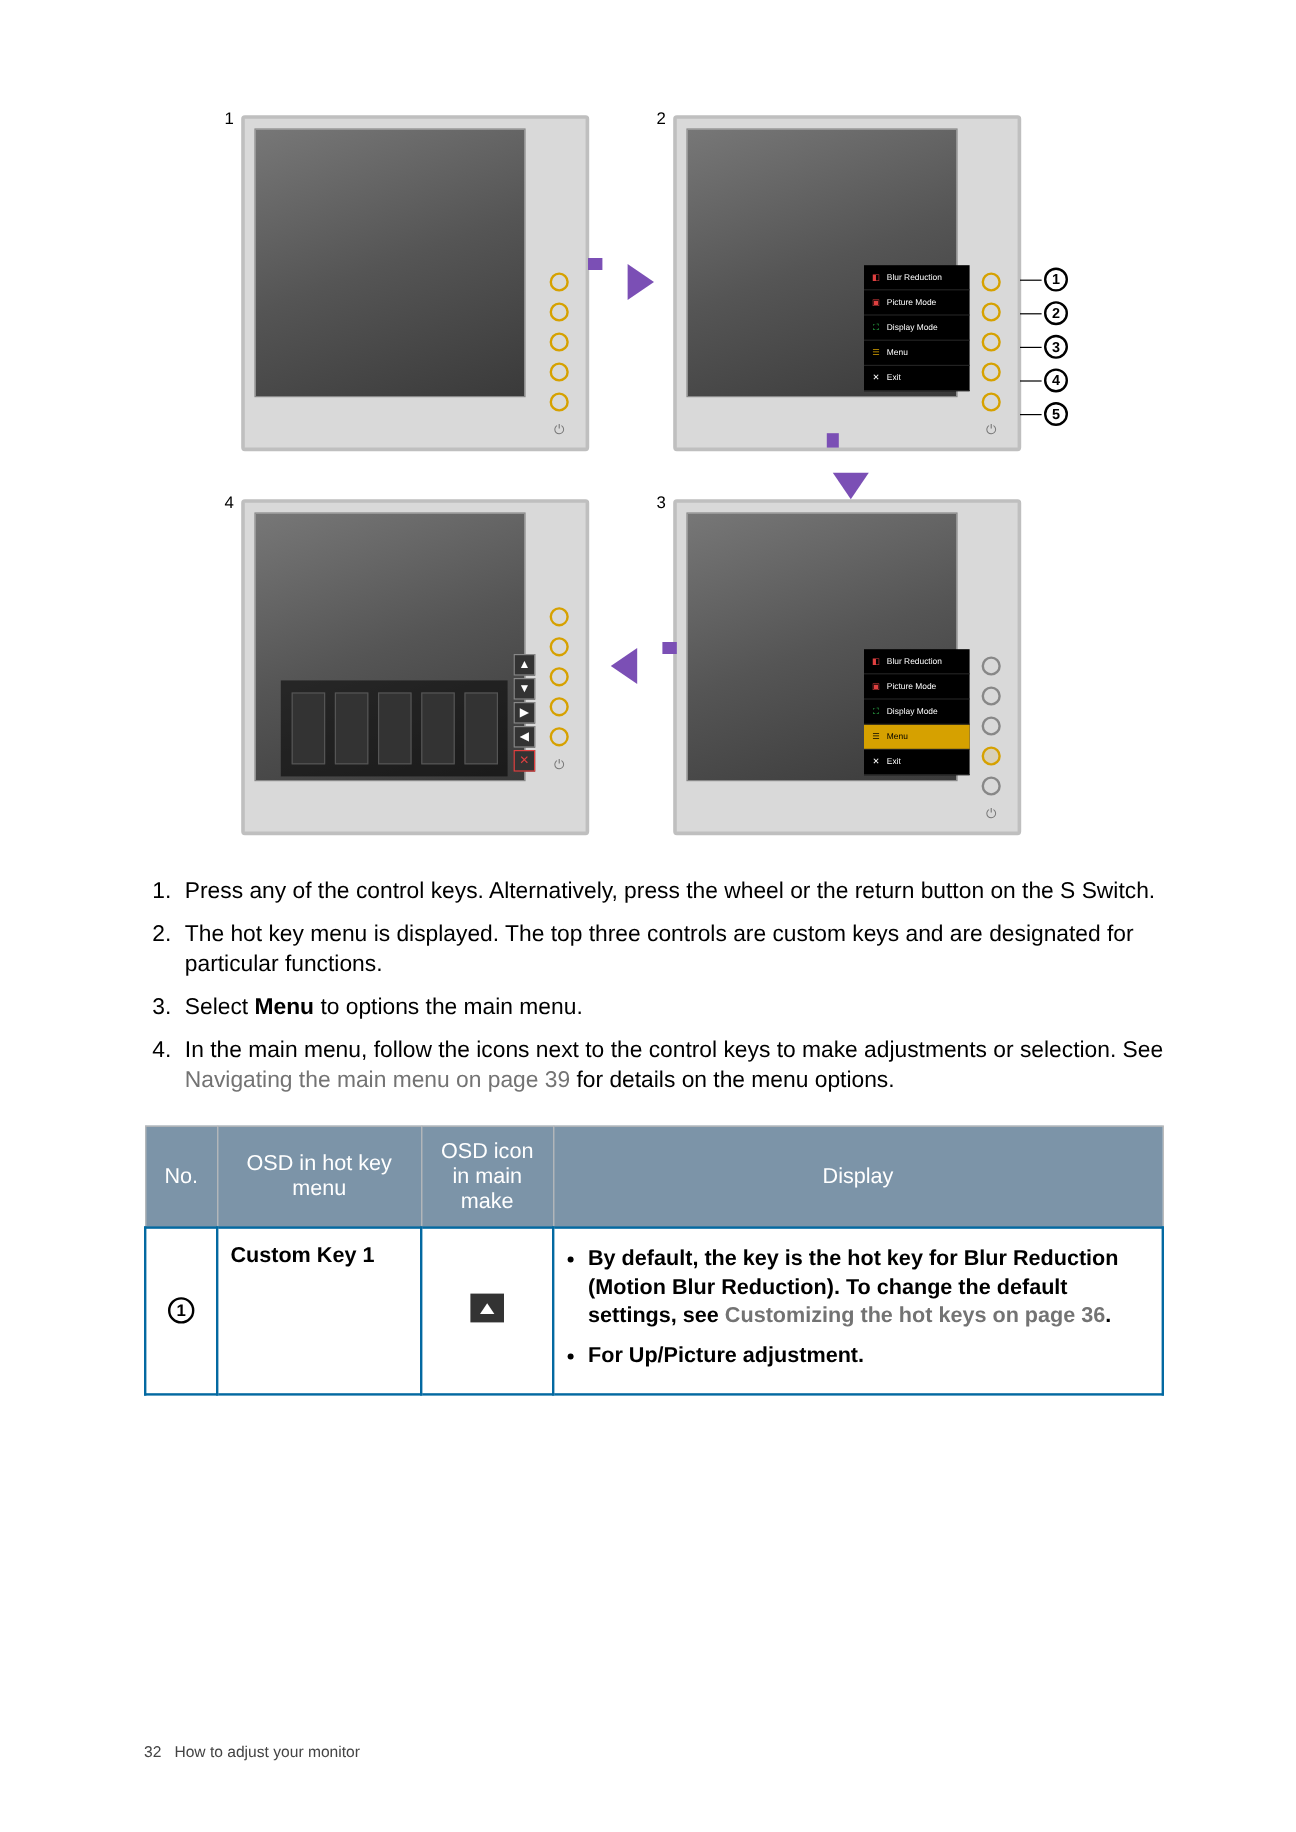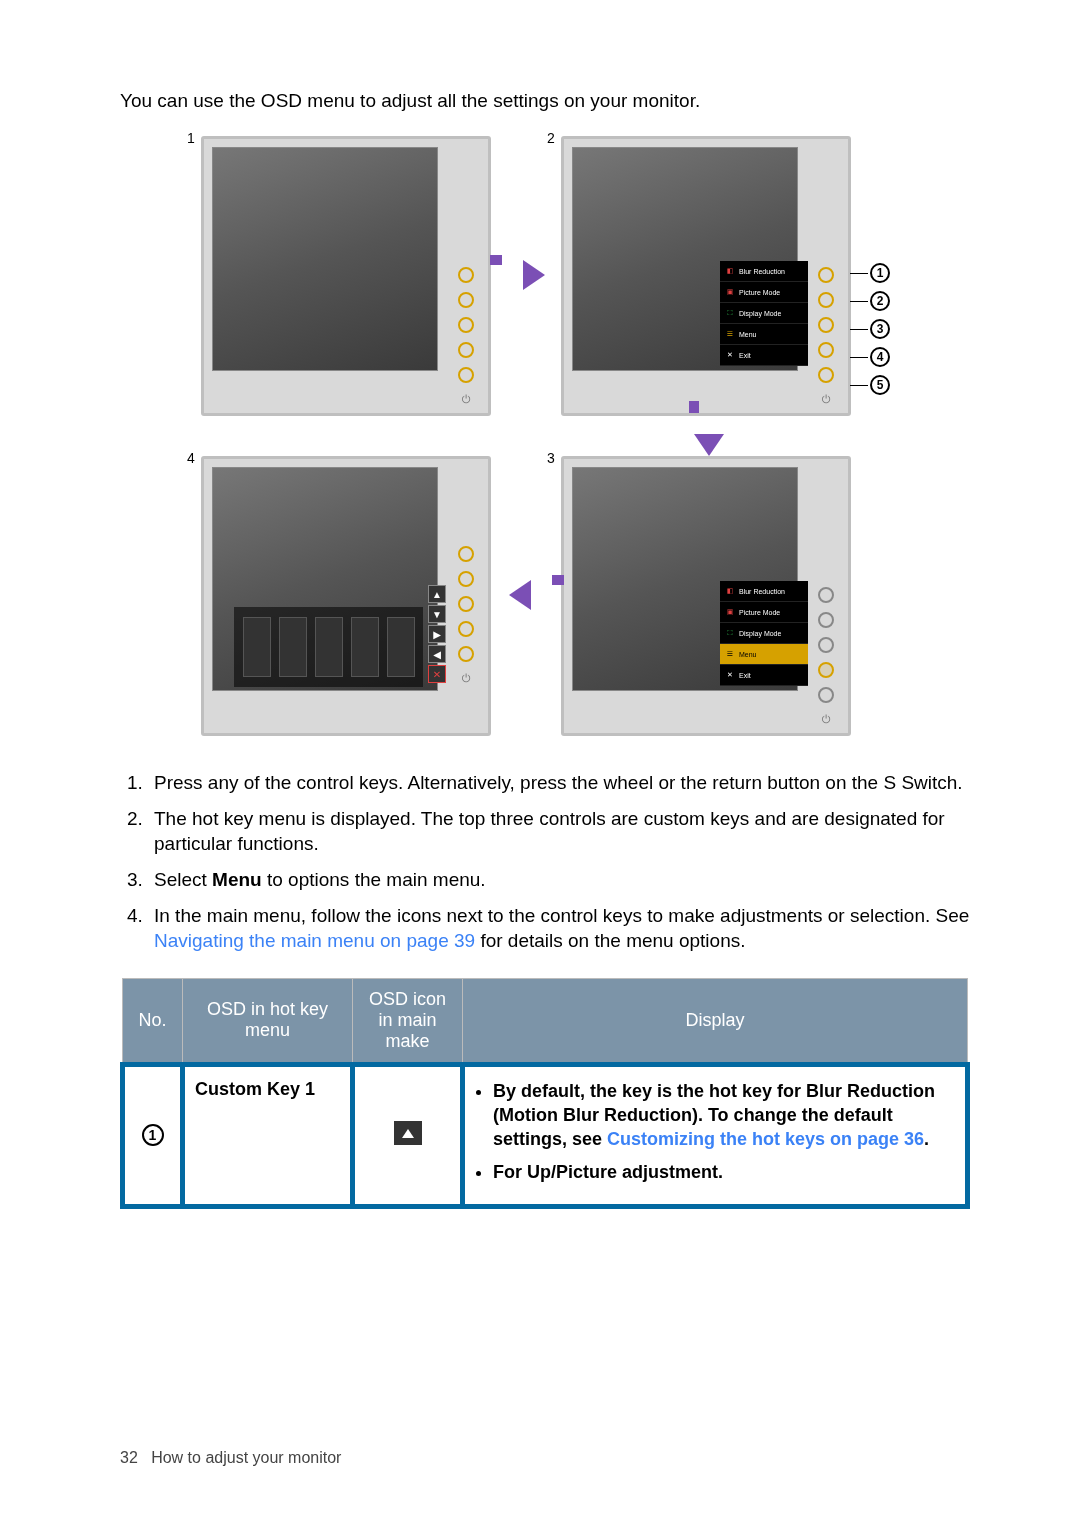--- a/index.html
+++ b/index.html
@@ -222,37 +222,37 @@
 
   ol.steps {
     margin: 18px 0 24px 28px;
     font-size: 19px;
   }
   ol.steps li {
     margin-bottom: 10px;
     line-height: 1.35;
     padding-left: 6px;
   }
-  .link { color: #3b82f6; }
+  .link { color: #737373; }
   table.ref {
     width: 100%;
     border-collapse: collapse;
     font-size: 18px;
   }
   table.ref th {
     background: #7c94a8;
     color: #fff;
     font-weight: 400;
     padding: 10px 8px;
     border: 1px solid #bbb;
     text-align: center;
     vertical-align: middle;
   }
   table.ref td {
-    border: 5px solid #0369a1;
+    border: 2px solid #0369a1;
     padding: 12px 10px;
     vertical-align: top;
   }
   table.ref td.center { text-align: center; vertical-align: middle; }
   .row-num {
     width: 22px; height: 22px;
     border: 2px solid #000;
     border-radius: 50%;
     font-size: 14px;
     font-weight: bold;
@@ -275,29 +275,28 @@
     border-left: 6px solid transparent;
     border-right: 6px solid transparent;
     border-bottom: 9px solid #fff;
   }
   .func ul { list-style: disc; padding-left: 18px; }
   .func li { margin-bottom: 8px; line-height: 1.35; font-weight: bold; }
   .footer {
     position: absolute;
     bottom: 60px;
     left: 120px;
-    font-size: 16px;
+    font-size: 13px;
     color: #444;
   }
 </style>
 </head>
 <body>
 
 <div class="page">
-  <p class="intro">You can use the OSD menu to adjust all the settings on your monitor.</p>
 
   <div class="figure-area">
 
     <span class="step-num" style="left:12px; top:0;">1</span>
     <span class="step-num" style="left:372px; top:0;">2</span>
     <span class="step-num" style="left:372px; top:320px;">3</span>
     <span class="step-num" style="left:12px; top:320px;">4</span>
 
     <div class="monitor" style="left:26px; top:6px; width:290px; height:280px;">
       <div class="screen"></div>

